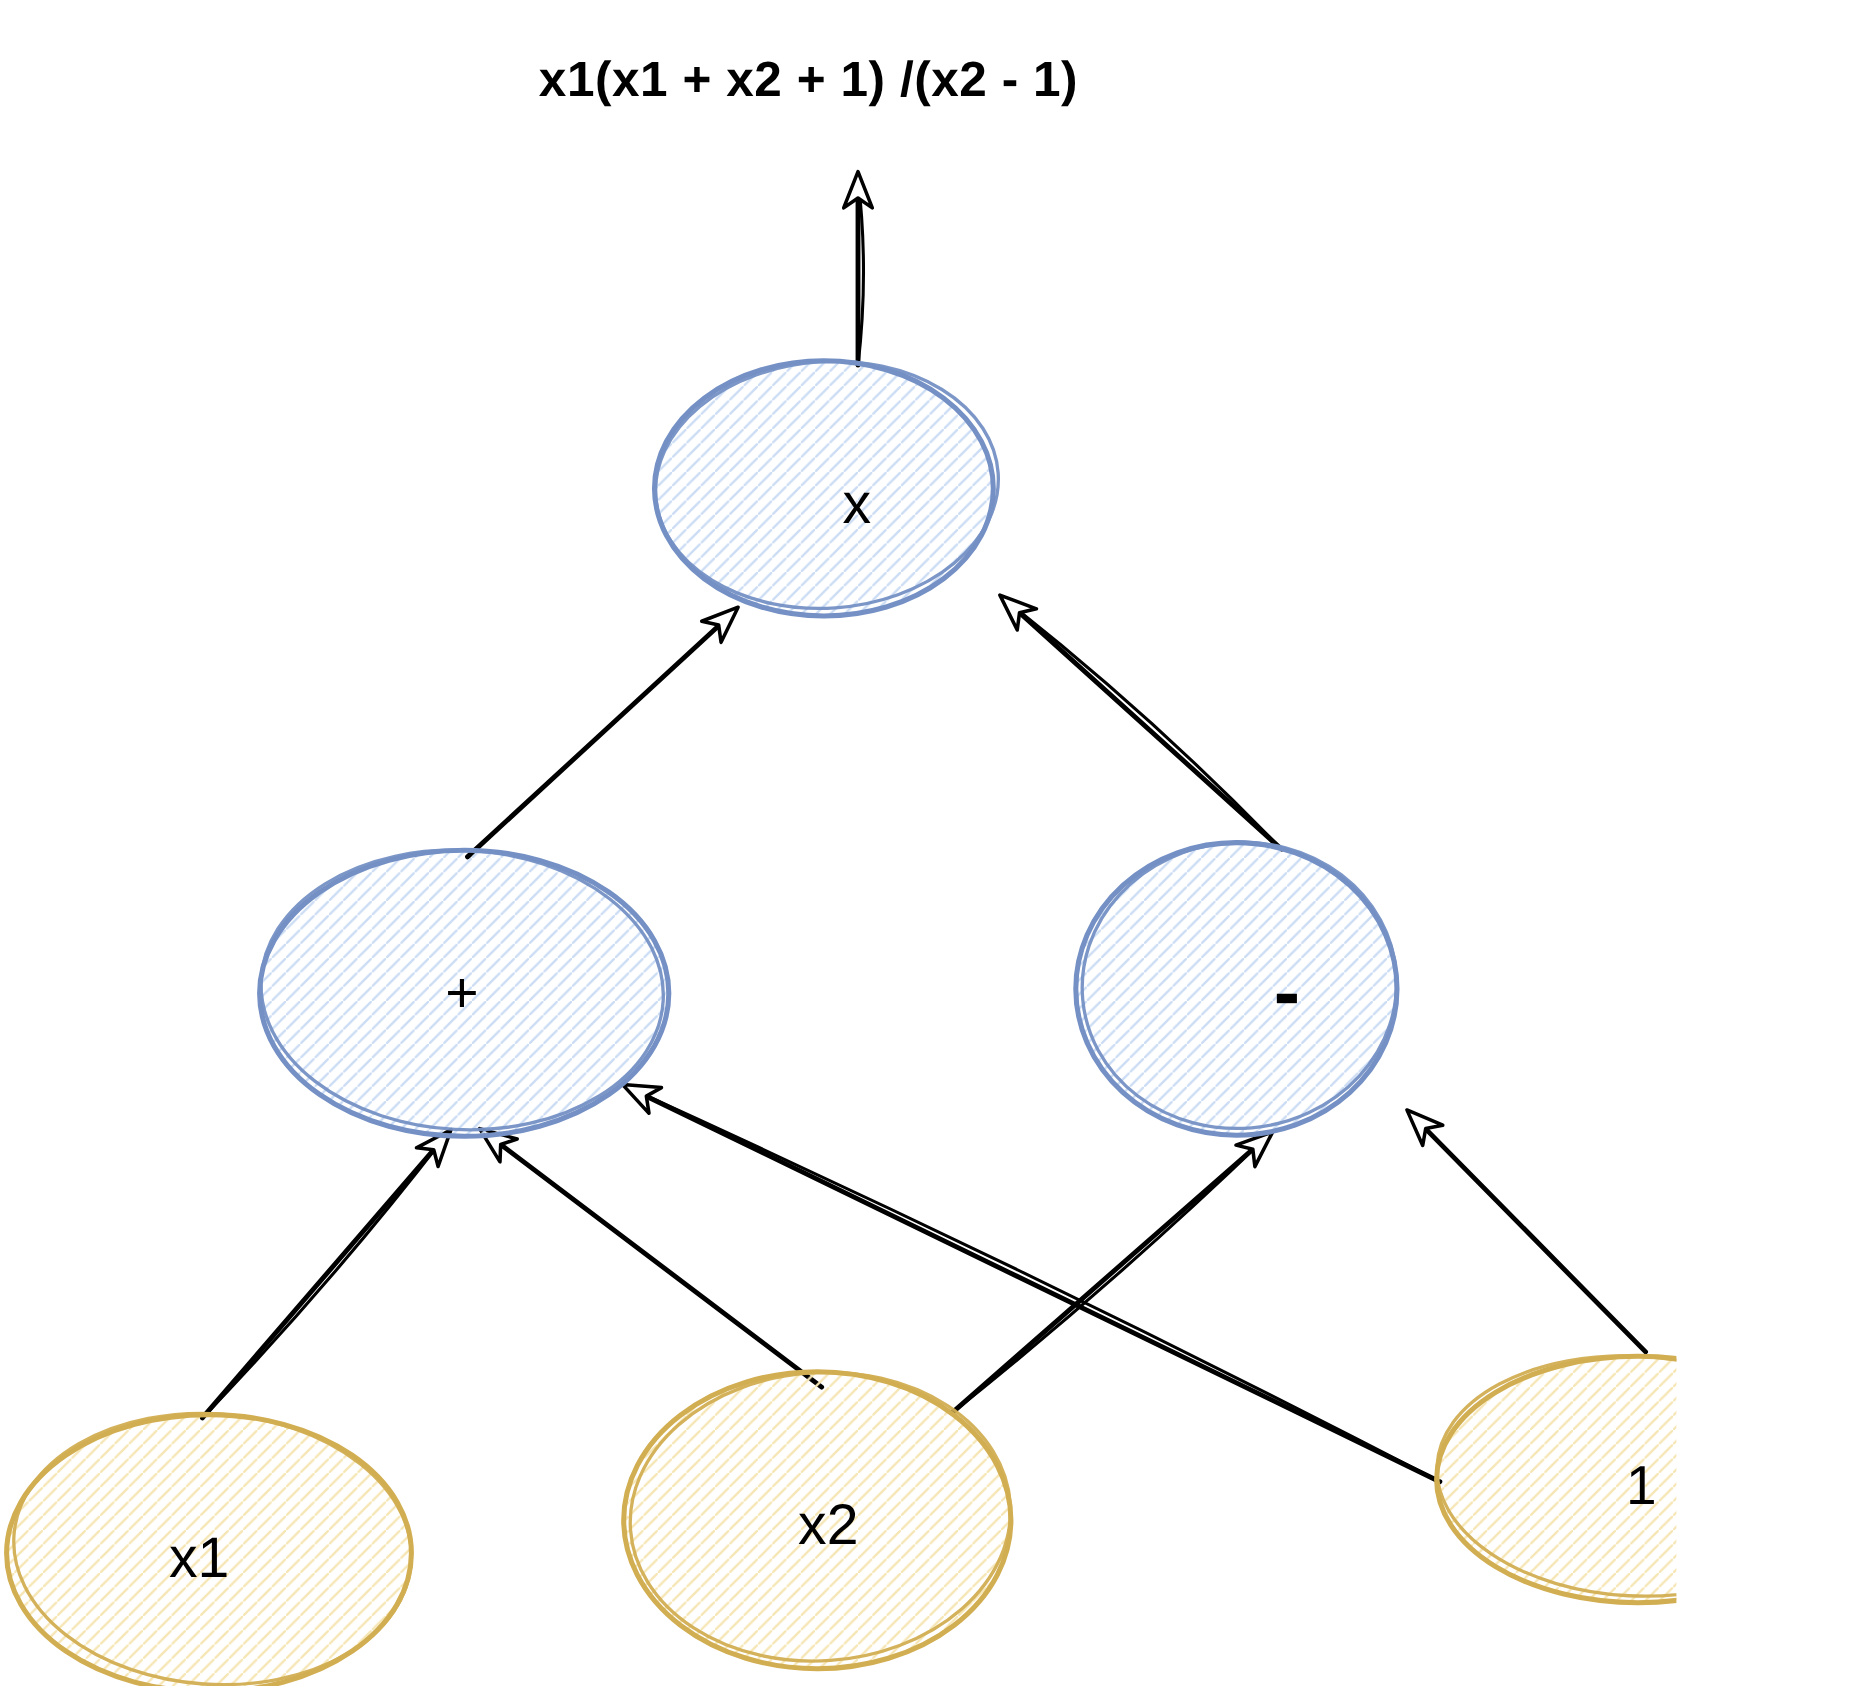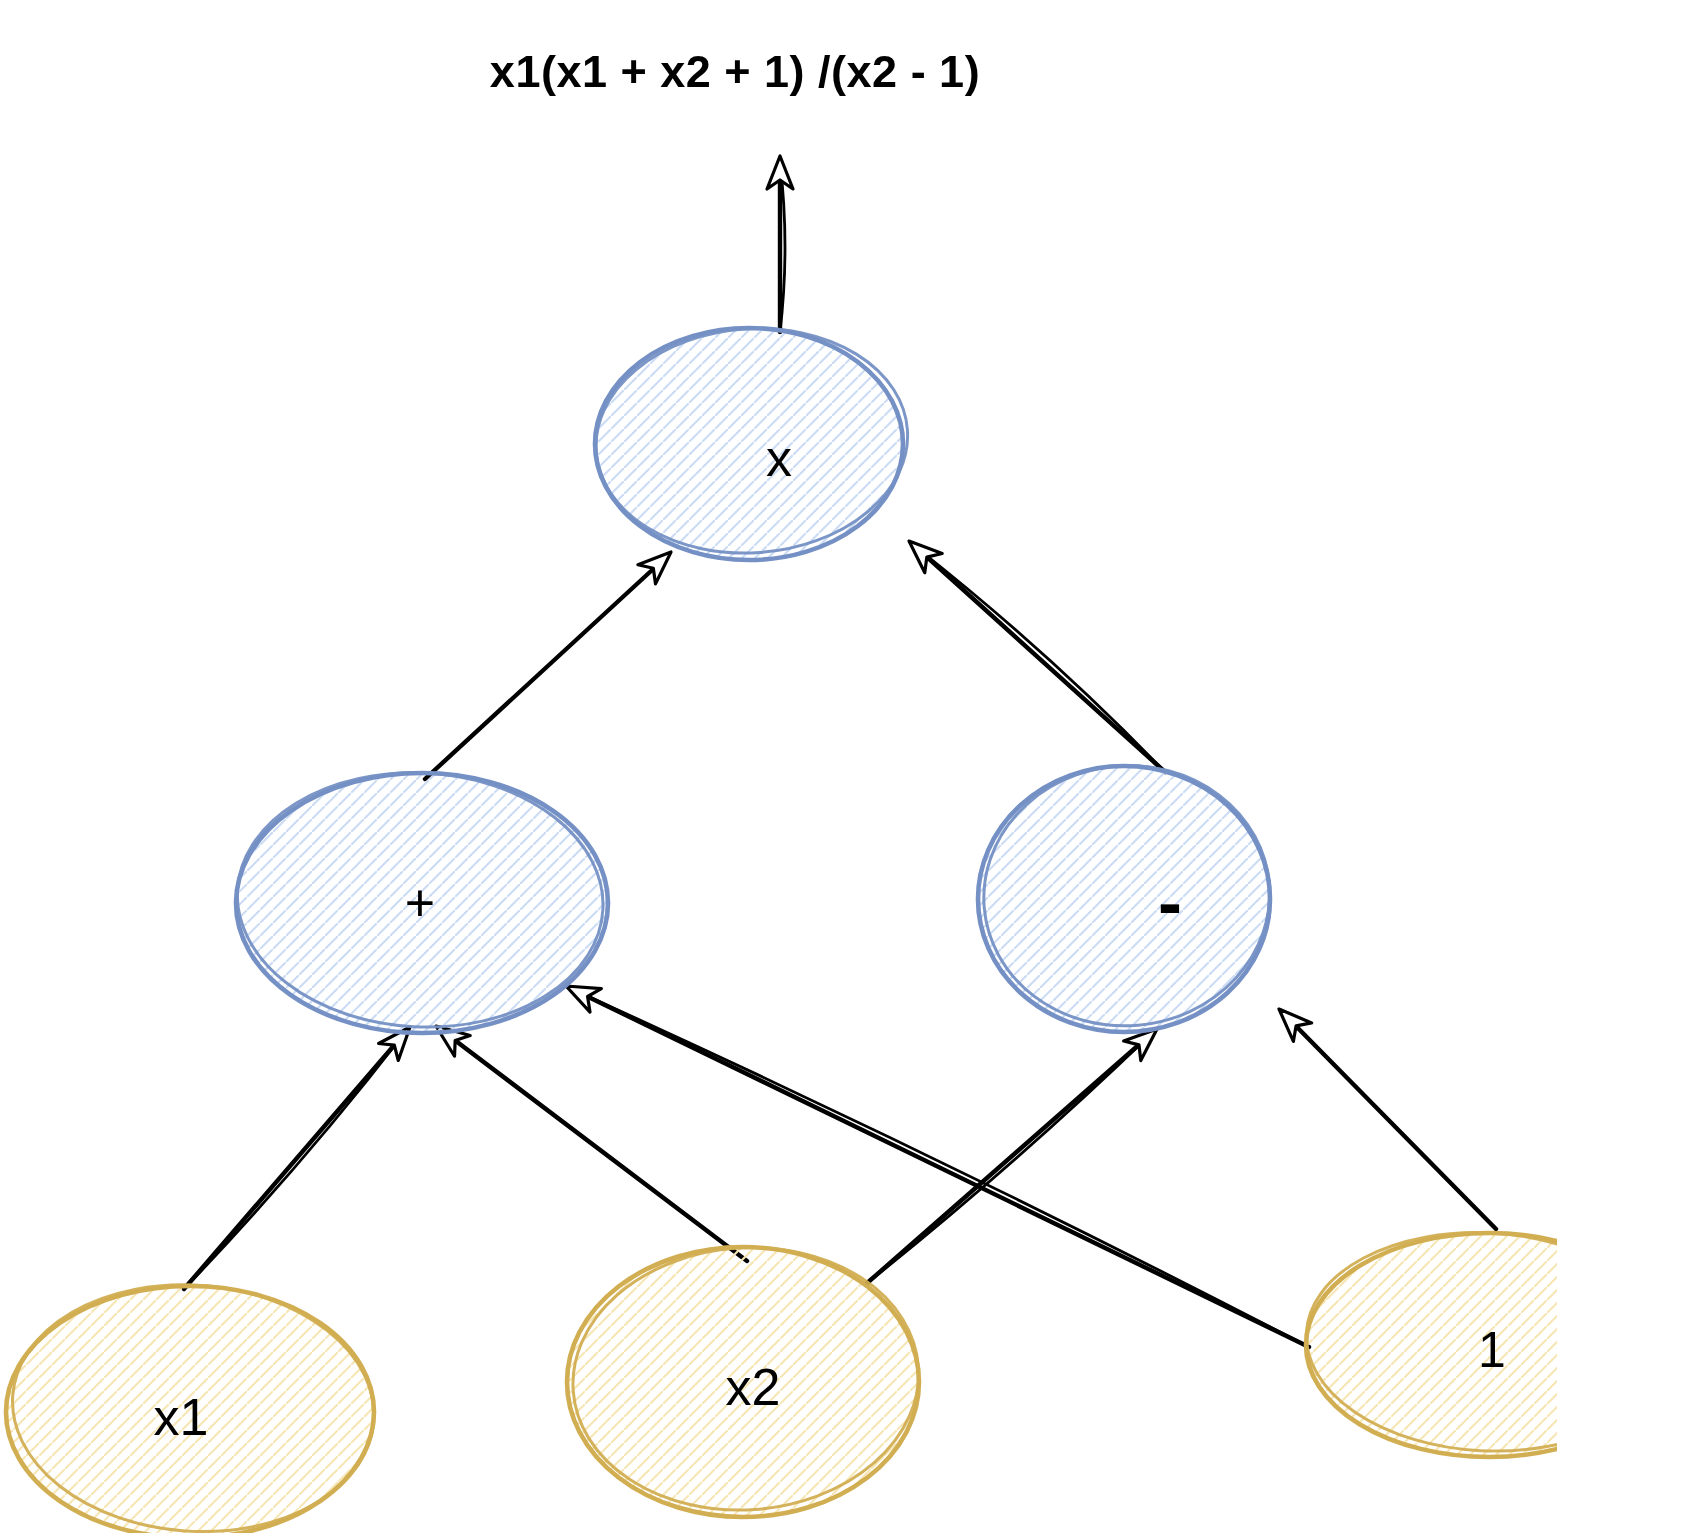--- a/index.html
+++ b/index.html
@@ -3,21 +3,20 @@
 <meta charset="utf-8">
 <style>
   html, body { margin: 0; padding: 0; background: #ffffff; }
   #canvas {
     position: relative;
     width: 1524px;
     height: 1533px;
     background: var(--bg, #ffffff);
     overflow: hidden;
     font-family: "Liberation Sans", sans-serif;
-    padding-left: 33px;
   }
   #diagram-svg { position: absolute; left: 0; top: 0; }
 
   .expression-title {
     position: absolute;
     left: 735px;
     top: 46px;
     transform: translateX(-50%);
     white-space: nowrap;
     font-size: 45px;

